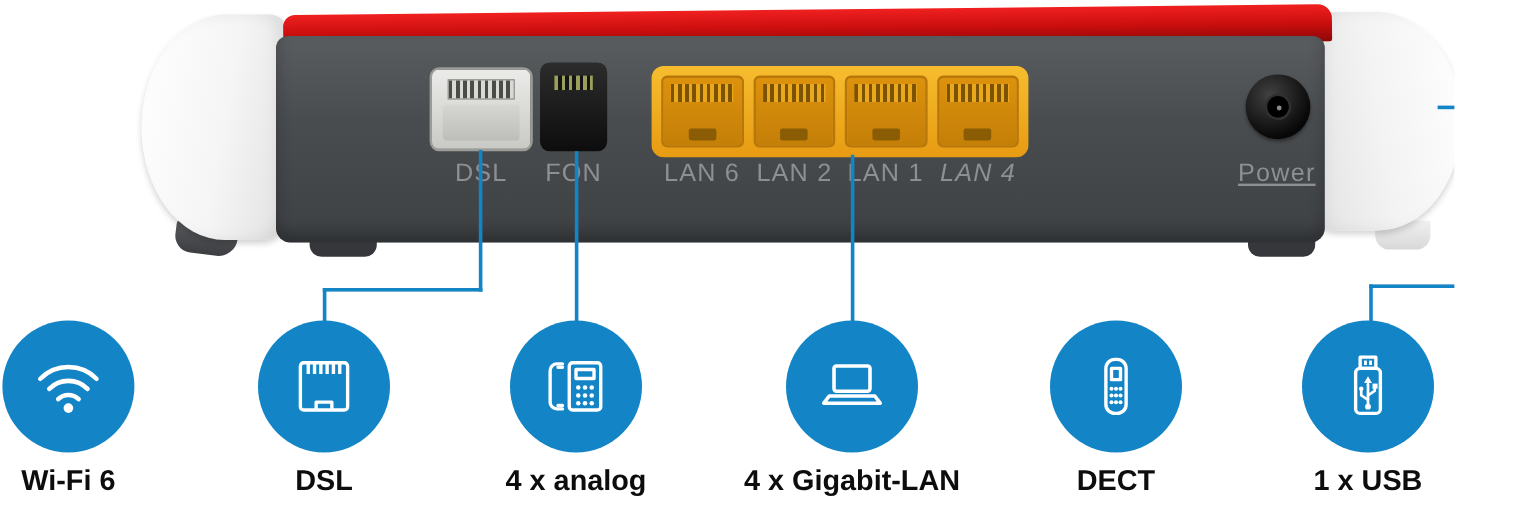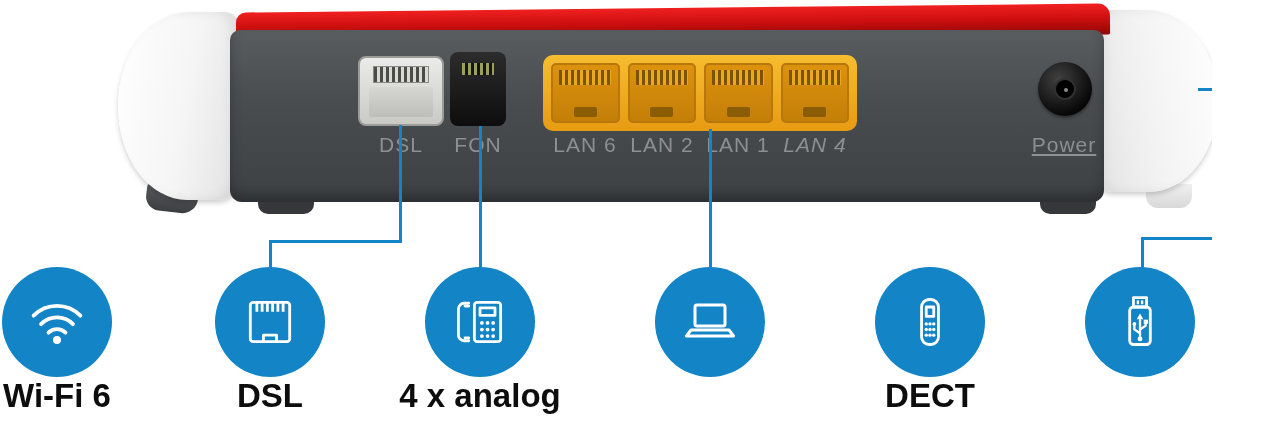--- a/index.html
+++ b/index.html
@@ -125,23 +125,23 @@
   
   .line { position:absolute; background:#1384c6; }
 
   
   .feature {
     position:absolute; top:267px; width:110px; height:110px;
     border-radius:50%; background:#1384c6;
     display:flex; align-items:center; justify-content:center;
   }
   .feature-label {
-    position:absolute; top:377px;
+    position:absolute; top:387px;
     transform:translateX(-50%);
-    font-size:33px; font-weight:bold; color:#0d0d0d;
+    font-size:24px; font-weight:bold; color:#0d0d0d;
     white-space:nowrap;
   }
 </style>
 </head>
 <body>
 
 <div class="canvas">
 
   <div class="abs left-foot"></div>
   <div class="abs foot-white"></div>
@@ -250,20 +250,21 @@
   <div class="feature-label" style="left:480px;">4 x analog</div>
 
   <div class="feature" style="left:655px;">
     <svg viewBox="0 0 64 64" width="64" height="64">
       <g stroke="#fff" stroke-width="3" fill="none" stroke-linejoin="round">
         <rect x="17" y="15" width="30" height="21" rx="2"></rect>
         <path d="M13 40 h38 l4.5 6 h-47 z"></path>
       </g>
     </svg>
   </div>
+  <div class="feature-label" style="left:710px;">4 x Gigabit-LAN</div>
 
   <div class="feature" style="left:875px;">
     <svg viewBox="0 0 64 64" width="60" height="60">
       <g stroke="#fff" stroke-width="3" fill="none" stroke-linejoin="round">
         <rect x="23" y="8" width="18" height="48" rx="8"></rect>
         <rect x="28" y="16" width="8" height="10"></rect>
       </g>
       <g fill="#fff">
         <circle cx="28" cy="34" r="1.8"></circle>
           <circle cx="32" cy="34" r="1.8"></circle>
@@ -295,14 +296,15 @@
         <path d="M32 40 l6 -4 v-3"></path>
       </g>
       <g fill="#fff">
         <circle cx="32" cy="50" r="2.6"></circle>
         <circle cx="26" cy="34" r="2"></circle>
         <rect x="36" y="29.5" width="4.5" height="4.5"></rect>
         <path d="M32 23 l-3.5 6 h7 z"></path>
       </g>
     </svg>
   </div>
+  <div class="feature-label" style="left:1140px;">1 x USB</div>
 
 </div>
 
 </body></html>

